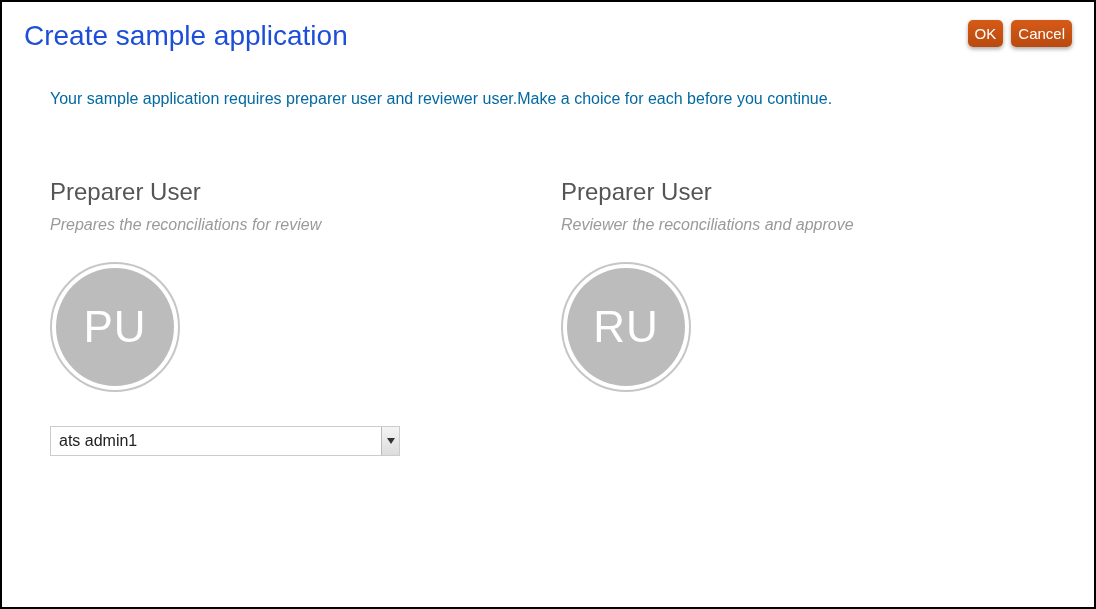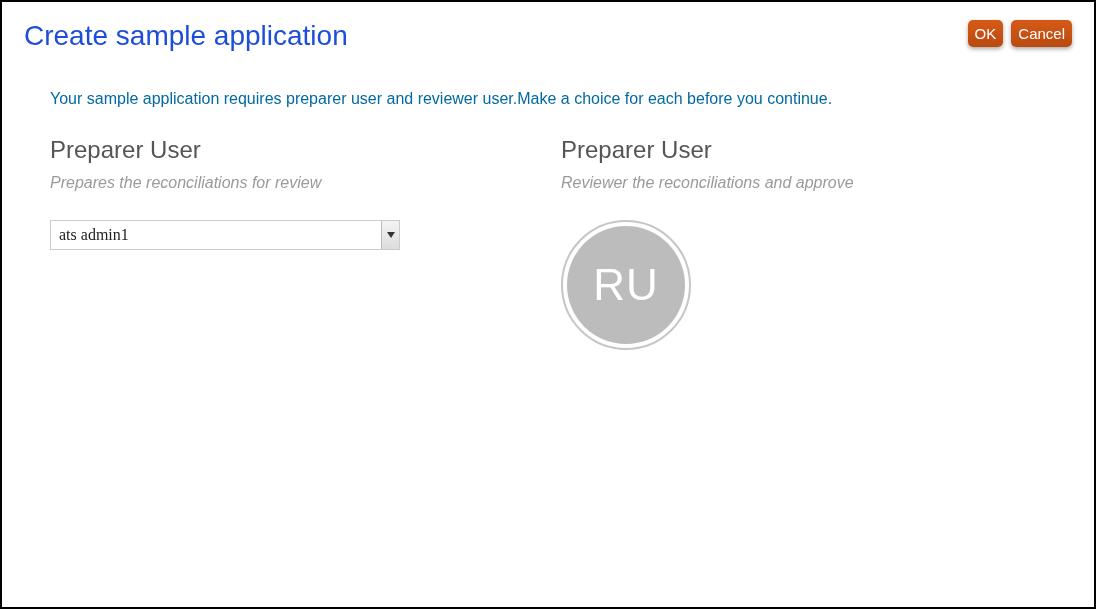--- a/index.html
+++ b/index.html
@@ -34,21 +34,21 @@
       box-shadow: 0 2px 4px rgba(0,0,0,0.35);
     }
     .intro {
       margin-top: 38px;
       margin-left: 26px;
       font-size: 16px;
       color: #0369a1;
     }
     .columns {
       display: flex;
-      margin-top: 28px;
+      margin-top: 70px;
       margin-left: 26px;
       gap: 0;
     }
     .col {
       width: 528px;
     }
     .col-title {
       font-size: 24px;
       font-weight: 400;
       color: #555;
@@ -90,21 +90,20 @@
       background: #fff;
       display: flex;
       align-items: center;
       cursor: pointer;
     }
     .select-val {
       flex: 1;
       padding: 0 8px;
       font-size: 16px;
       color: #222;
-      font-family: Liberation Serif, serif;
     }
     .select-btn {
       width: 18px;
       height: 28px;
       border-left: 1px solid #bbb;
       background: linear-gradient(to bottom, #f4f4f4, #dcdcdc);
       display: flex;
       align-items: center;
       justify-content: center;
     }
@@ -123,20 +122,23 @@
     </div>
   </div>
 
   <p class="intro">Your sample application requires preparer user and reviewer user.Make a choice for each before you continue.</p>
 
   <div class="columns">
 
     <div class="col">
       <h2 class="col-title">Preparer User</h2>
       <p class="col-desc">Prepares the reconciliations for review</p>
+      <div class="avatar-wrap">
+        <div class="avatar">PU</div>
+      </div>
       <div class="select-wrap">
         <span class="select-val">ats admin1</span>
         <span class="select-btn">
           <svg width="8" height="6" viewBox="0 0 8 6">
               <polygon points="0,0 8,0 4,6" fill="#333"></polygon>
             </svg>
         </span>
       </div>
     </div>
 

